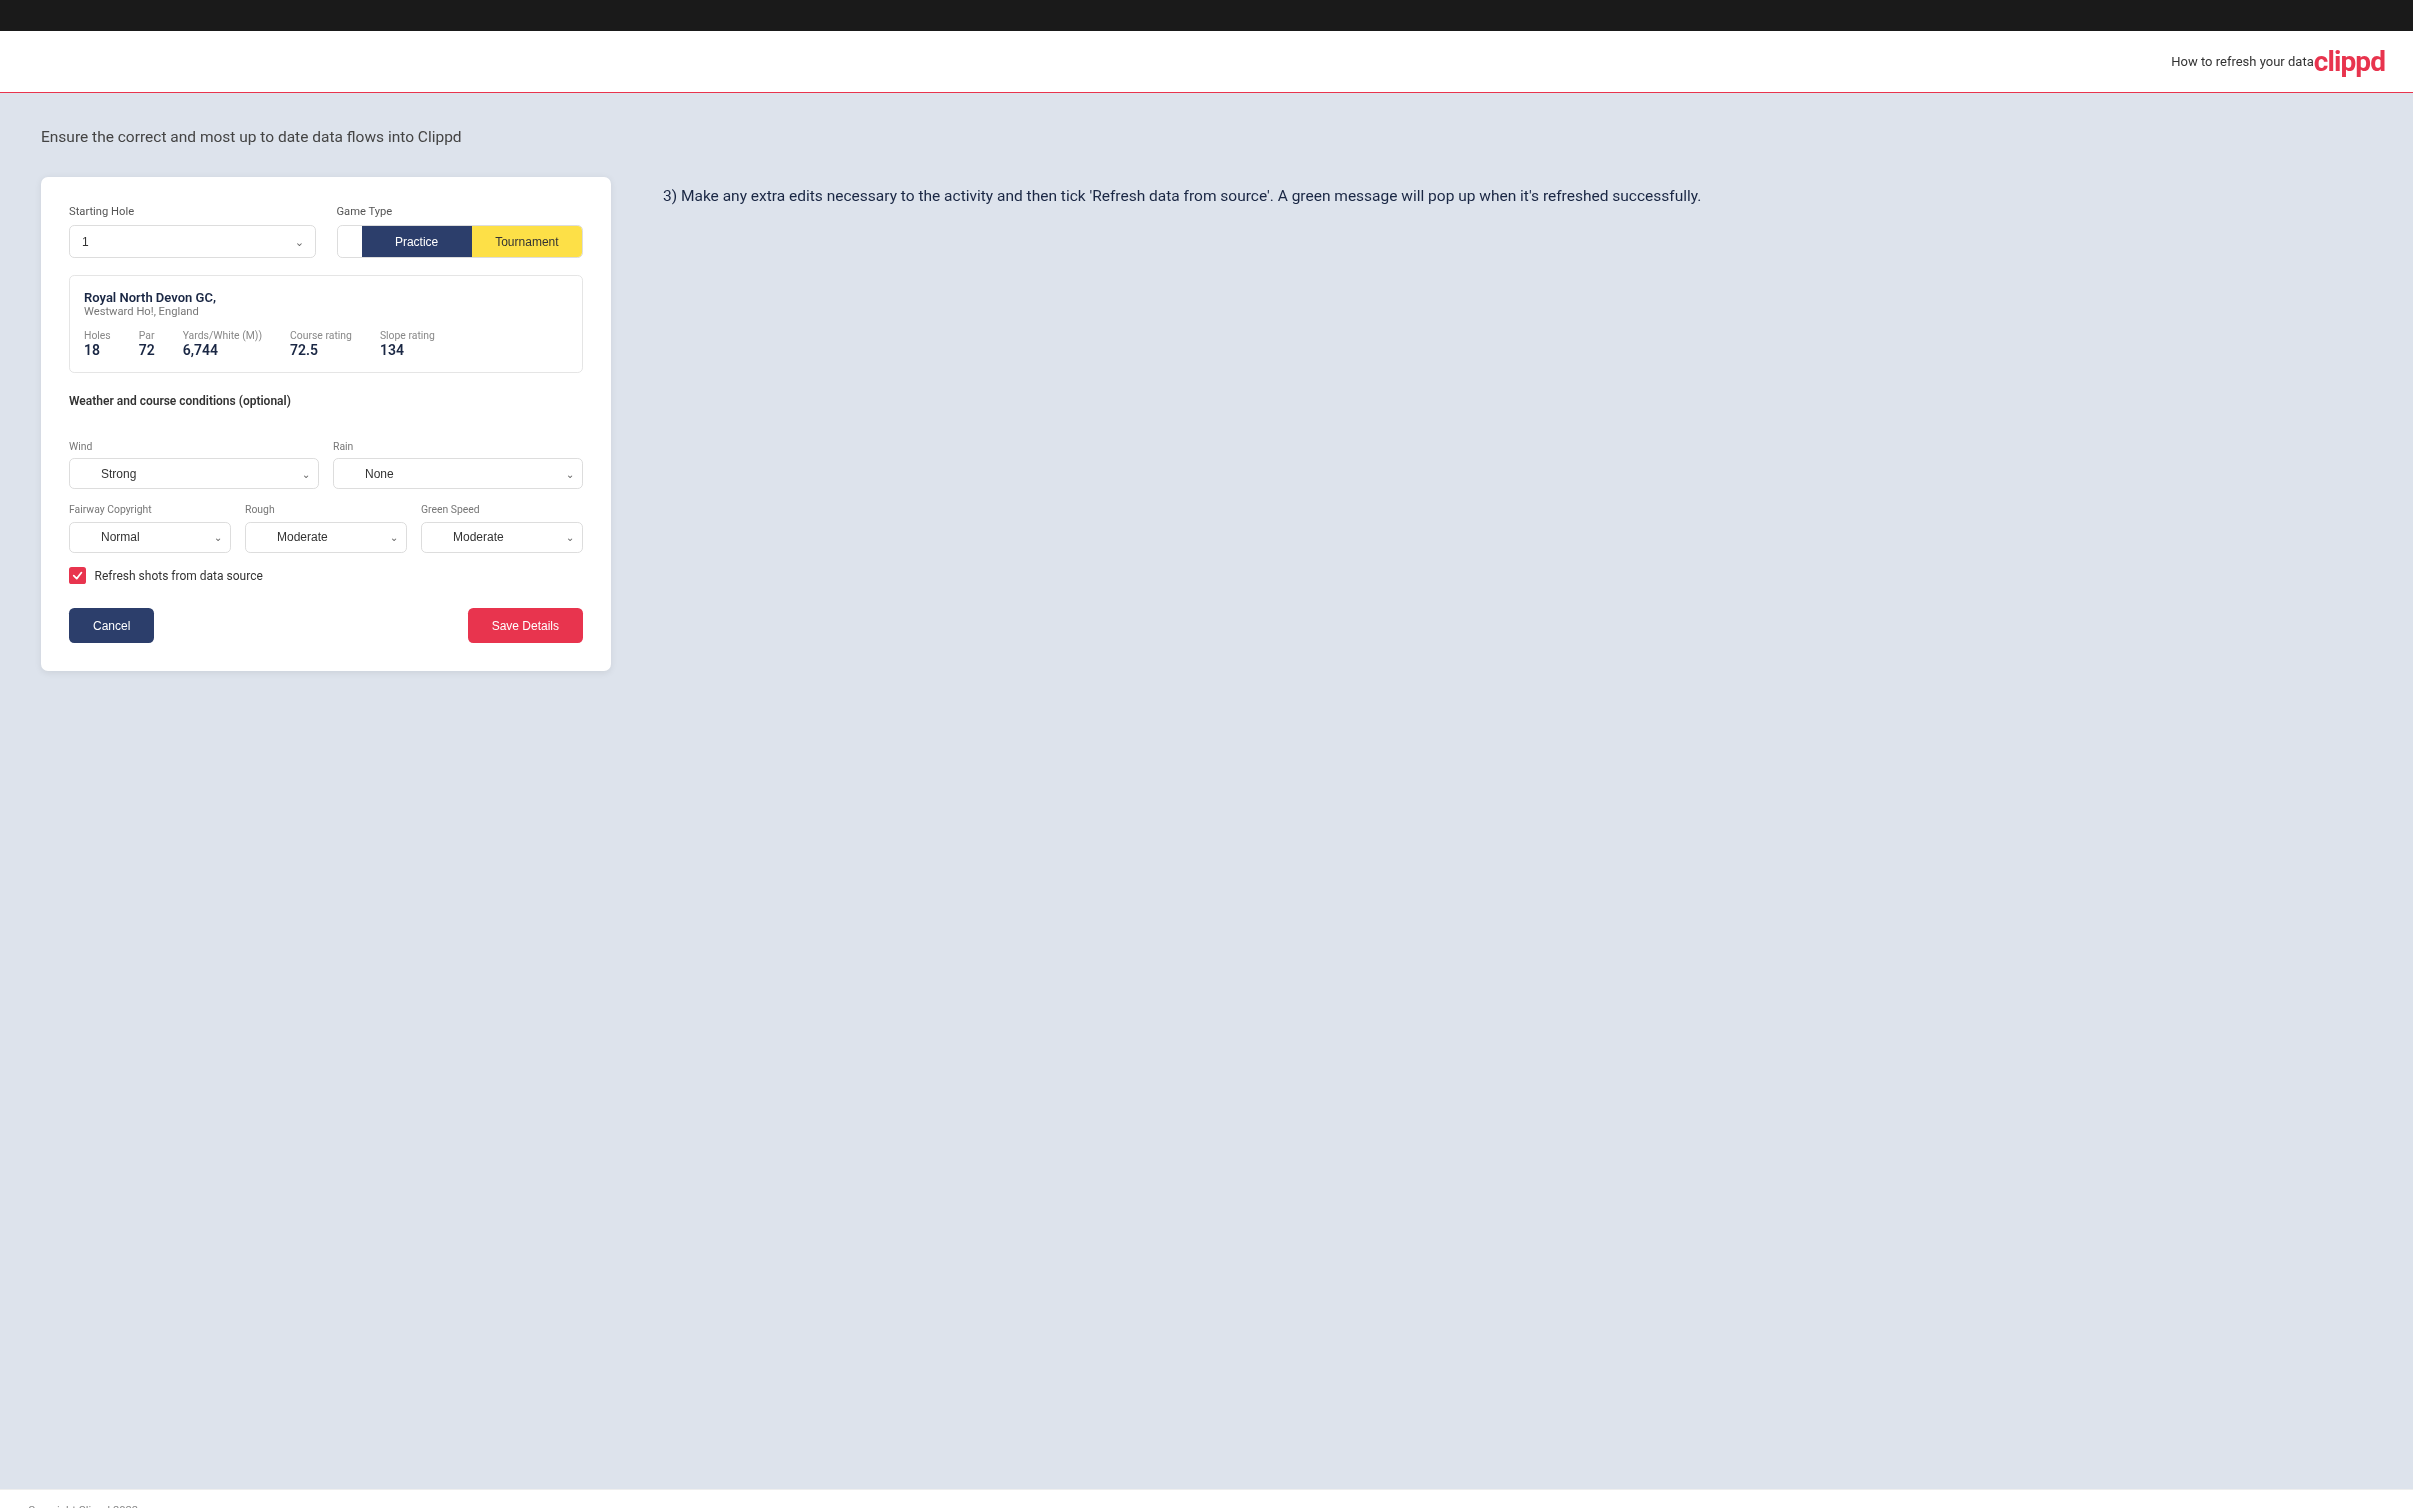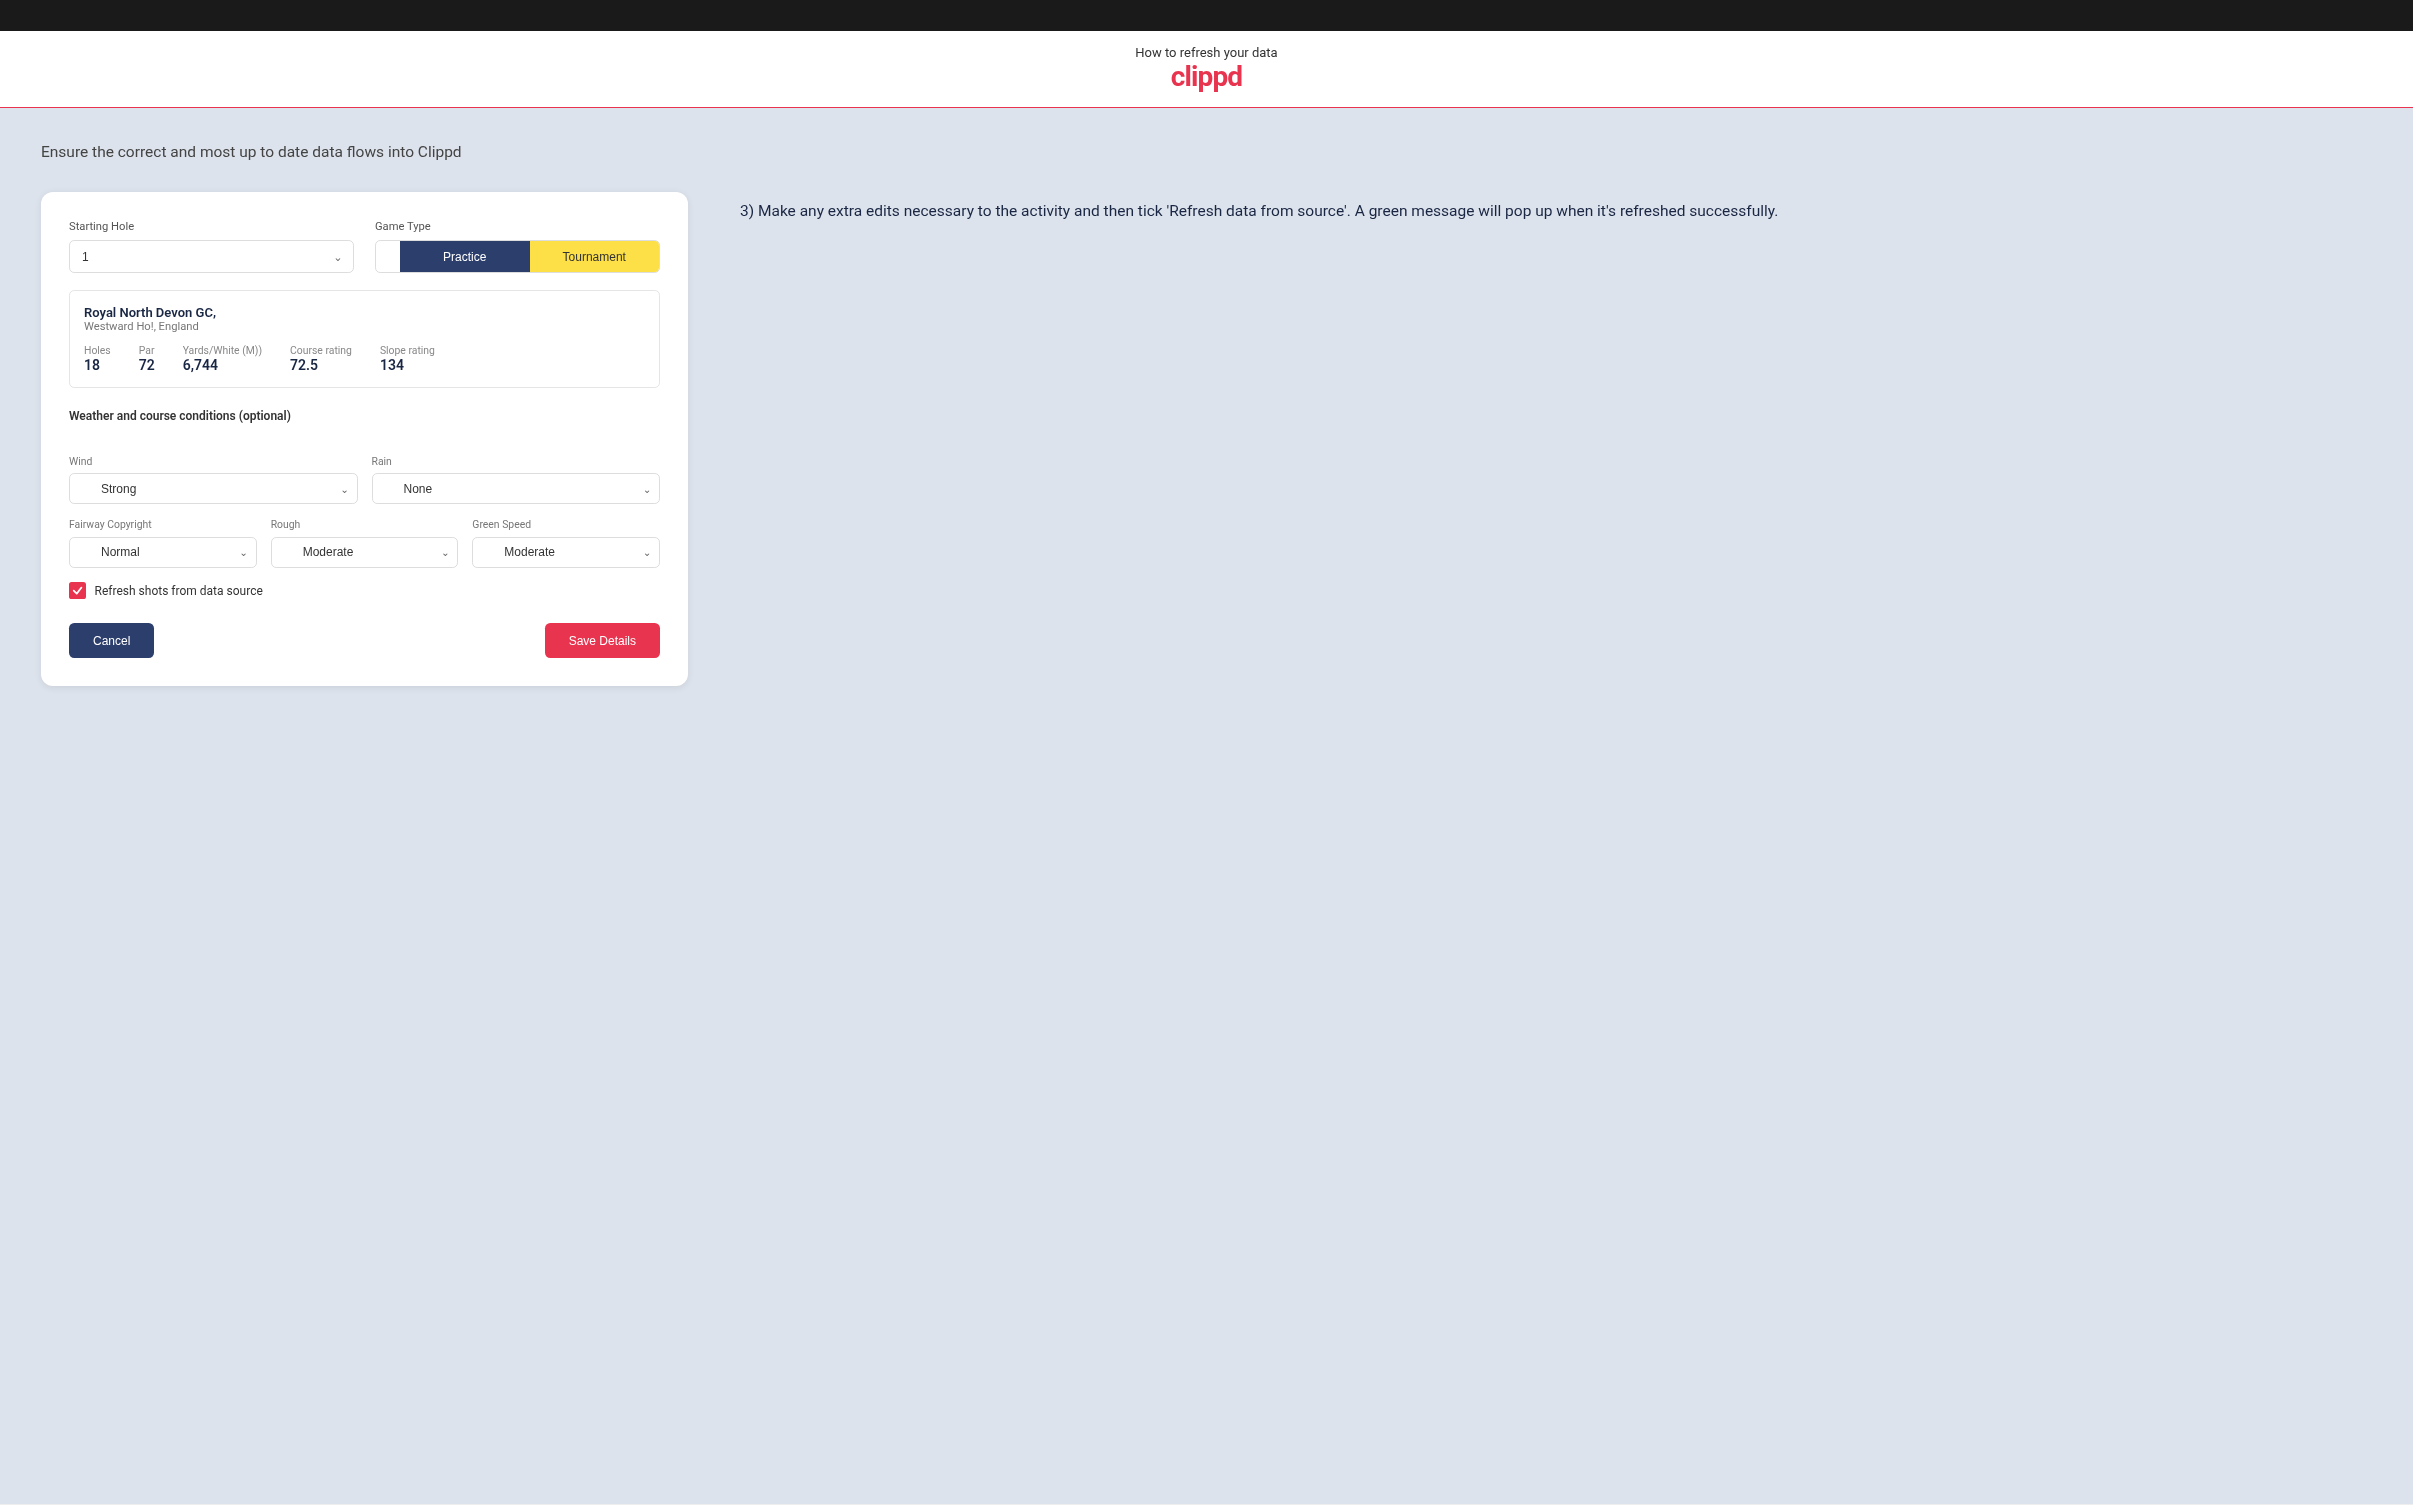--- a/index.html
+++ b/index.html
@@ -14,21 +14,20 @@
       height: 31px;
     }
 
     .header {
       background: #fff;
       padding: 14px 28px;
       display: flex;
       align-items: center;
       justify-content: flex-end;
       border-bottom: 1.7px solid #e8344e;
-      flex-direction: column;
     }
 
     .header-title {
       font-size: 13px;
       color: #333;
       font-weight: 400;
     }
 
     .logo {
       font-size: 28px;
@@ -58,23 +57,23 @@
     }
 
     .content-area {
       display: flex;
       gap: 52px;
       align-items: flex-start;
     }
 
     .form-panel {
       background: #fff;
-      border-radius: 12px;
+      border-radius: 7px;
       padding: 28px;
-      width: 647px;
+      width: 570px;
       flex-shrink: 0;
       box-shadow: 0 1.7px 7px rgba(0,0,0,0.08);
     }
 
     .form-row {
       display: flex;
       gap: 21px;
       margin-bottom: 17px;
     }
 

